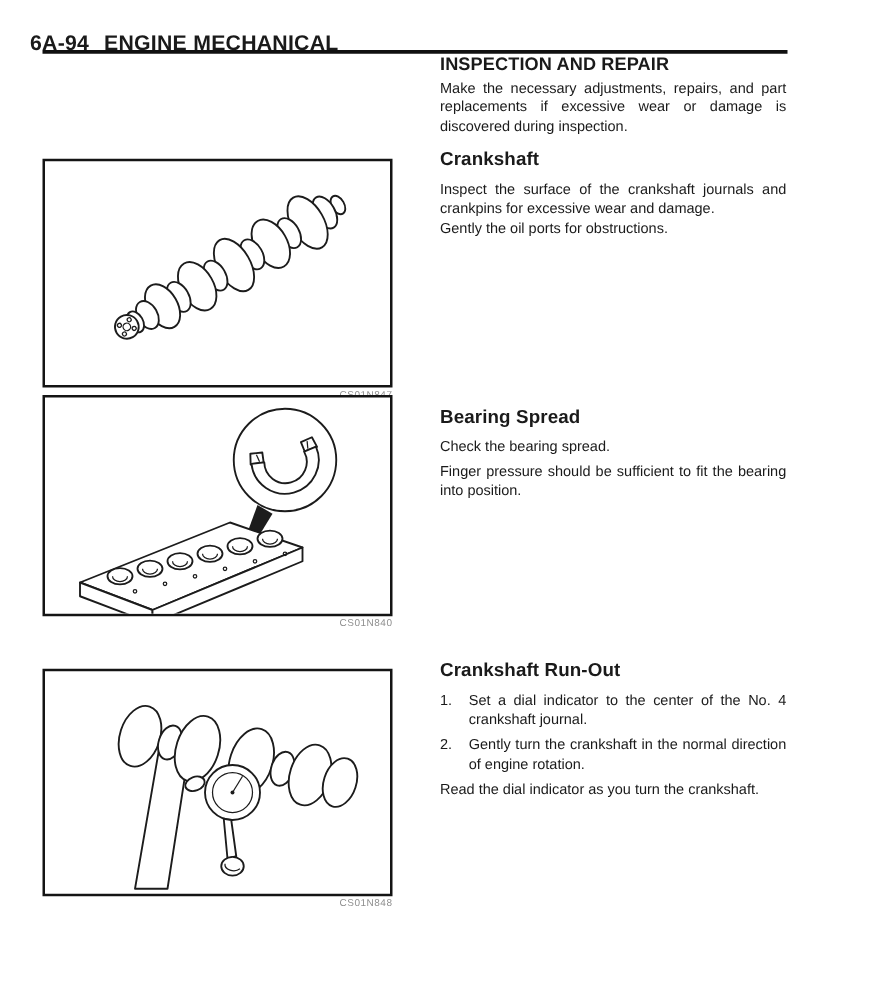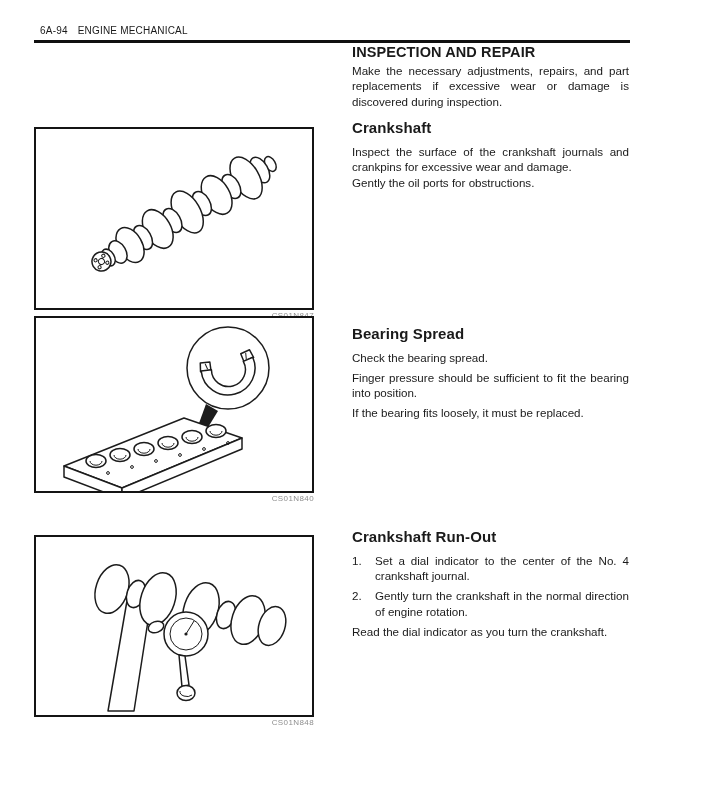--- a/index.html
+++ b/index.html
@@ -1,21 +1,21 @@
 <!DOCTYPE html>
 <html><head>
 <meta charset="utf-8">
 <style>
   html,body { margin:0; padding:0; background:#ffffff; }
   .page {
     position:relative; width:703px; height:793px; background:#ffffff;
     font-family:"Liberation Sans", sans-serif; color:#1a1a1a; overflow:hidden;
   }
   
-  .hdr { position:absolute; left:40px; top:25px; font-weight:normal; font-size:10px; letter-spacing:0.2px; white-space:nowrap; }
+  .hdr { position:absolute; left:24px; top:25px; font-weight:bold; font-size:17px; letter-spacing:0.2px; white-space:nowrap; }
   .hdr .code { margin-right:7px; }
   .hdr-rule { position:absolute; left:34px; top:40px; width:596px; height:2.5px; background:#101010; }
 
   
   .figwrap { position:absolute; left:34px; width:280px; }
   .figbox { box-sizing:border-box; width:280px; border:2px solid #141414; background:#fff; overflow:hidden; }
   .figcap { text-align:right; font-size:8px; color:#8e8e8e; letter-spacing:0.4px; margin-top:1px; }
   svg { display:block; }
   .ln { fill:#ffffff; stroke:#1c1c1c; stroke-width:1.5; stroke-linejoin:round; }
   .lnthin { fill:none; stroke:#1c1c1c; stroke-width:1; stroke-linejoin:round; }
@@ -160,21 +160,20 @@
   <div class="sec" style="top:120px">
     <h2>Crankshaft</h2>
     <p class="tight">Inspect the surface of the crankshaft journals and crankpins for excessive wear and damage.</p>
     <p class="tight">Gently the oil ports for obstructions.</p>
   </div>
 
   <div class="sec" style="top:326px">
     <h2>Bearing Spread</h2>
     <p>Check the bearing spread.</p>
     <p>Finger pressure should be sufficient to fit the bearing into position.</p>
-    <p>If the bearing fits loosely, it must be replaced.</p>
   </div>
 
   <div class="sec" style="top:529px">
     <h2>Crankshaft Run-Out</h2>
     <ol class="steps">
       <li class="step">
         <span class="n">1.</span>
         <span class="t">Set a dial indicator to the center of the No. 4 crankshaft journal.</span>
       </li>
       <li class="step">

